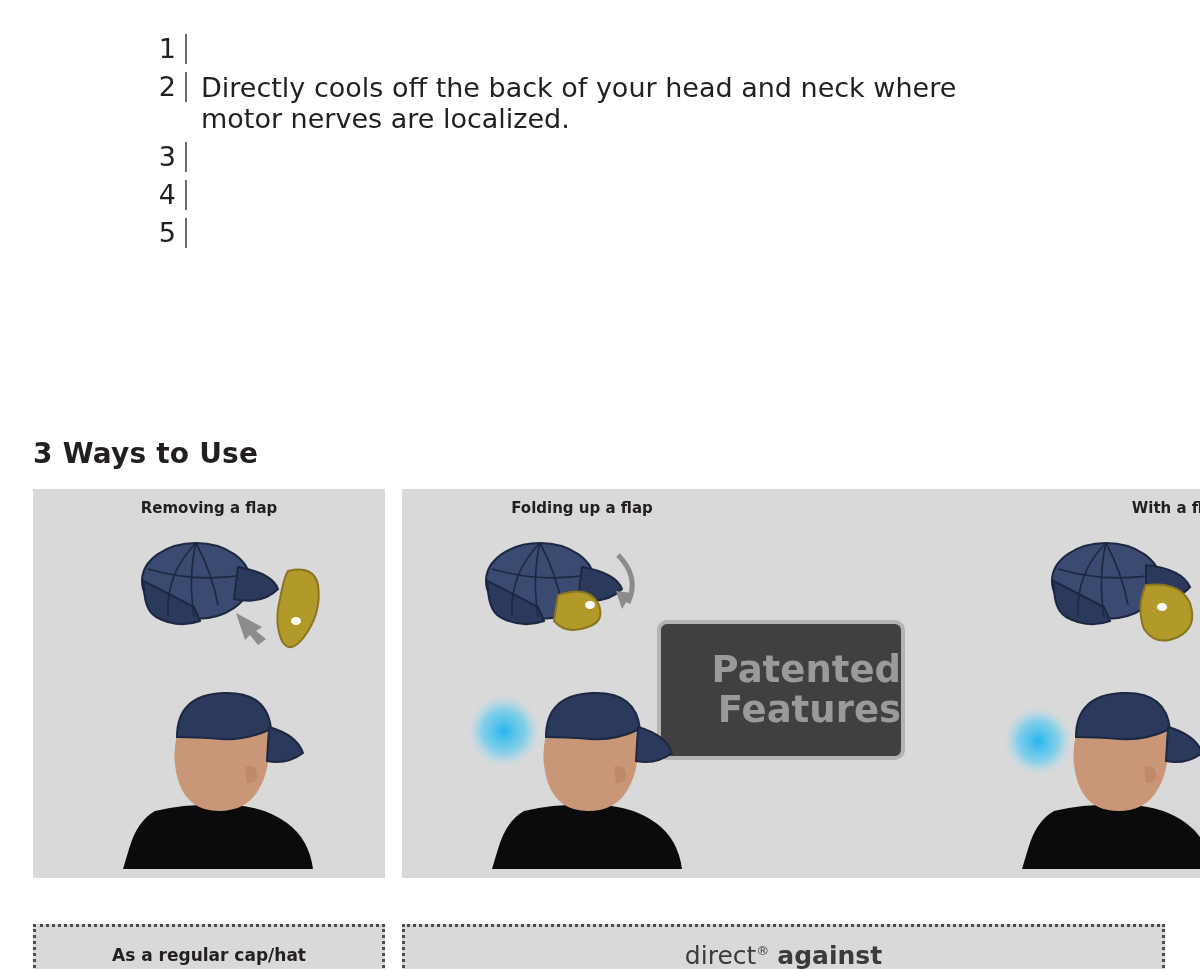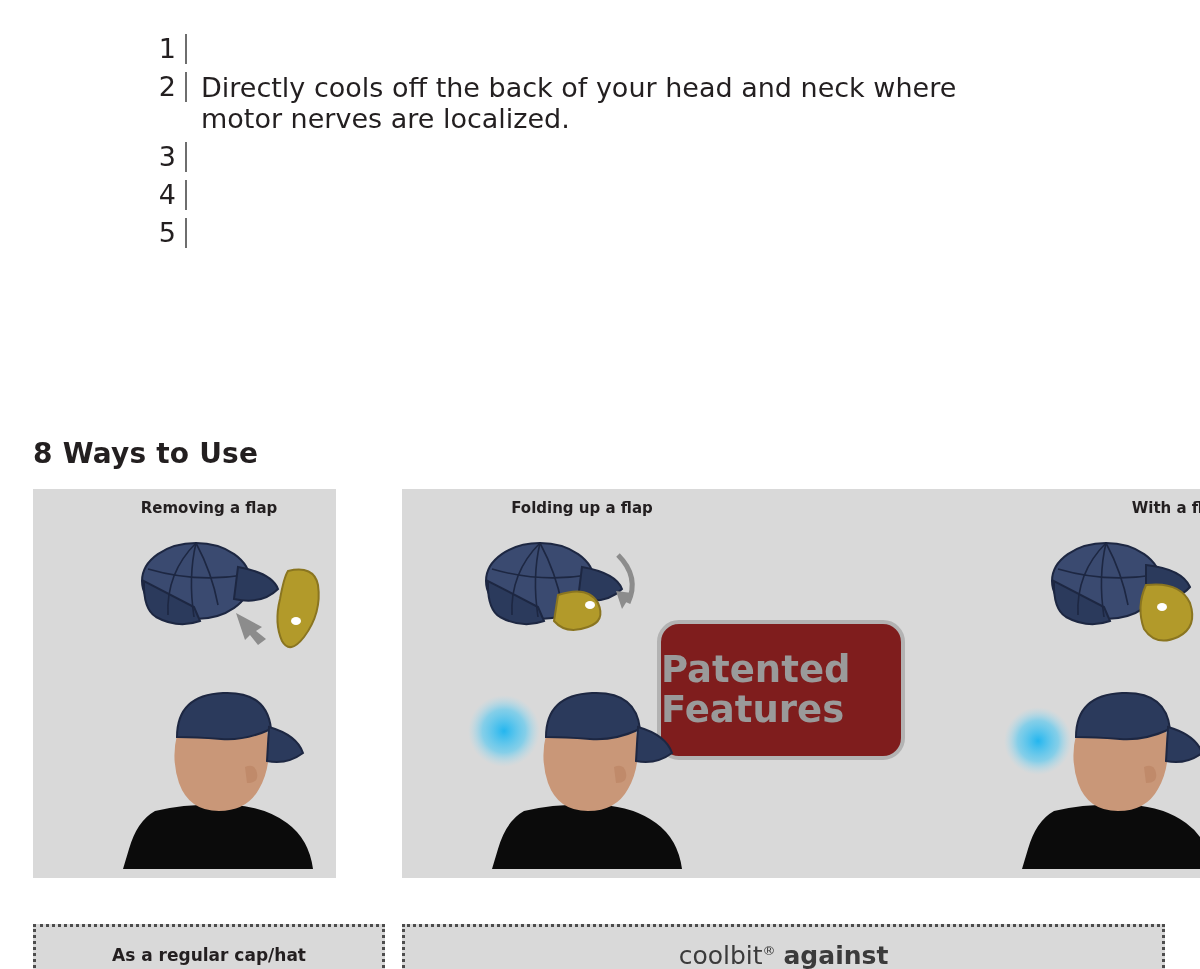--- a/index.html
+++ b/index.html
@@ -56,21 +56,21 @@
     color: #231f20;
     letter-spacing: 0.2px;
   }
 
   
   .panel {
     position: absolute;
     background: #d9d9d9;
     top: 489px;
   }
-  .panel-left  { left: 33px;  width: 303px; height: 389px; }
+  .panel-left  { left: 33px;  width: 352px; height: 389px; }
   .panel-right { left: 402px; width: 868px; height: 389px; }
 
   .panel-caption {
     position: absolute;
     top: 10px;
     font-size: 15px;
     font-weight: bold;
     color: #231f20;
     text-align: center;
   }
@@ -107,25 +107,25 @@
   .brand b { font-weight: bold; }
 
   
   .patented {
     position: absolute;
     left: 657px;
     top: 620px;
     width: 240px;
     height: 132px;
     border: 4px solid #b3b3b3;
-    border-radius: 22px;
-    background: #7f1d1d;
+    border-radius: 10px;
+    background: #404040;
     display: flex;
     flex-direction: column;
-    align-items: flex-start;
+    align-items: flex-end;
     justify-content: center;
     line-height: 1.08;
   }
   .patented span {
     font-size: 37px;
     font-weight: bold;
     color: #9a9a9a;
   }
 
   
@@ -153,21 +153,21 @@
   <div class="feature-row">
     <div class="feature-num">4</div>
   </div>
 
   <div class="feature-row">
     <div class="feature-num">5</div>
   </div>
 
 </div>
 
-<div class="section-title">8 Ways to Use</div>
+<div class="section-title">3 Ways to Use</div>
 
 <div class="panel panel-left">
   <div class="panel-caption cap-removing">Removing a flap</div>
 
   <svg class="illus" style="left:85px; top:40px;" width="210" height="140" viewBox="0 0 210 140">
 
     <ellipse cx="78" cy="52" rx="54" ry="38" fill="#3a4a70" stroke="#1d2742" stroke-width="2"></ellipse>
     <path d="M26 52 q-1 28 12 36 q22 12 44 4 l-6 -14 z" fill="#2b3a5c" stroke="#1d2742" stroke-width="2"></path>
 
     <path d="M78 14 q-30 30 -28 72" fill="none" stroke="#1d2742" stroke-width="1.6"></path>
@@ -259,14 +259,14 @@
     <path d="M176 48 q28 8 34 26 q-16 12 -36 8 z" fill="#2b3a5c" stroke="#1d2742" stroke-width="2"></path>
     <path d="M152 88 q10 -4 12 6 q2 10 -10 10 z" fill="#c08a6a"></path>
   </svg>
 </div>
 
 <div class="footer footer-left">
   <span class="footer-text">As a regular cap/hat</span>
 </div>
 
 <div class="footer footer-right">
-  <span class="brand"><span>coolbit</span><sup>®</sup> <b>against</b></span>
+  <span class="brand"><span>direct</span><sup>®</sup> <b>against</b></span>
 </div>
 
 </body></html>

